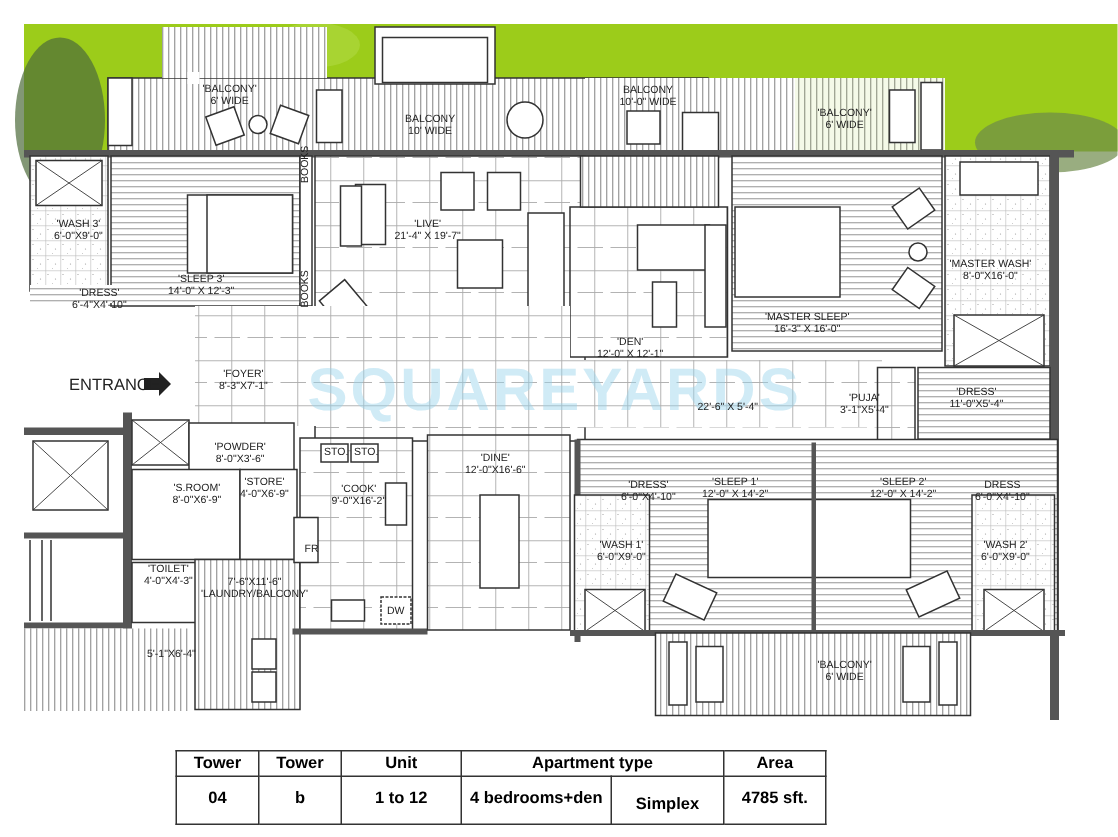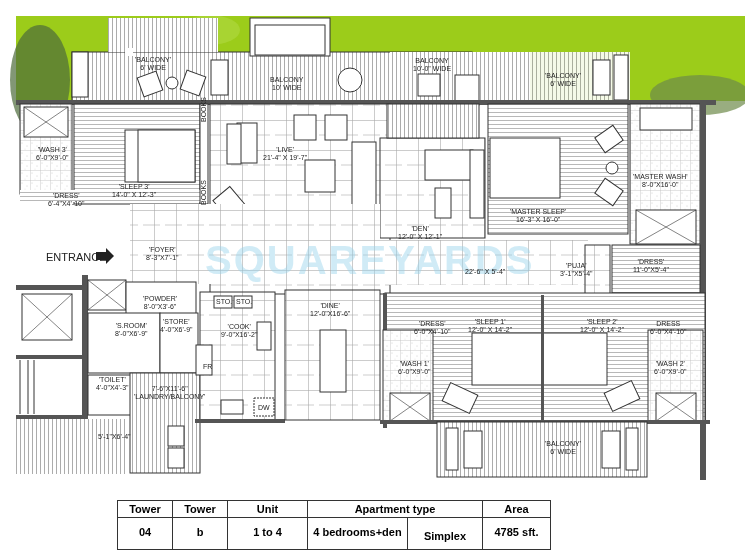--- a/index.html
+++ b/index.html
@@ -315,19 +315,19 @@
       <th style="width:55px">Tower</th>
       <th style="width:80px">Unit</th>
       <th colspan="2" style="width:175px">Apartment type</th>
       <th style="width:68px">Area</th>
     </tr>
   </thead>
   <tbody>
     <tr>
       <td>04</td>
       <td>b</td>
-      <td>1 to 4</td>
+      <td>1 to 12</td>
       <td style="width:100px">4 bedrooms+den</td>
       <td style="width:75px;padding-top:12px">Simplex</td>
       <td>4785 sft.</td>
     </tr>
   </tbody>
 </table>
 
 </body></html>

